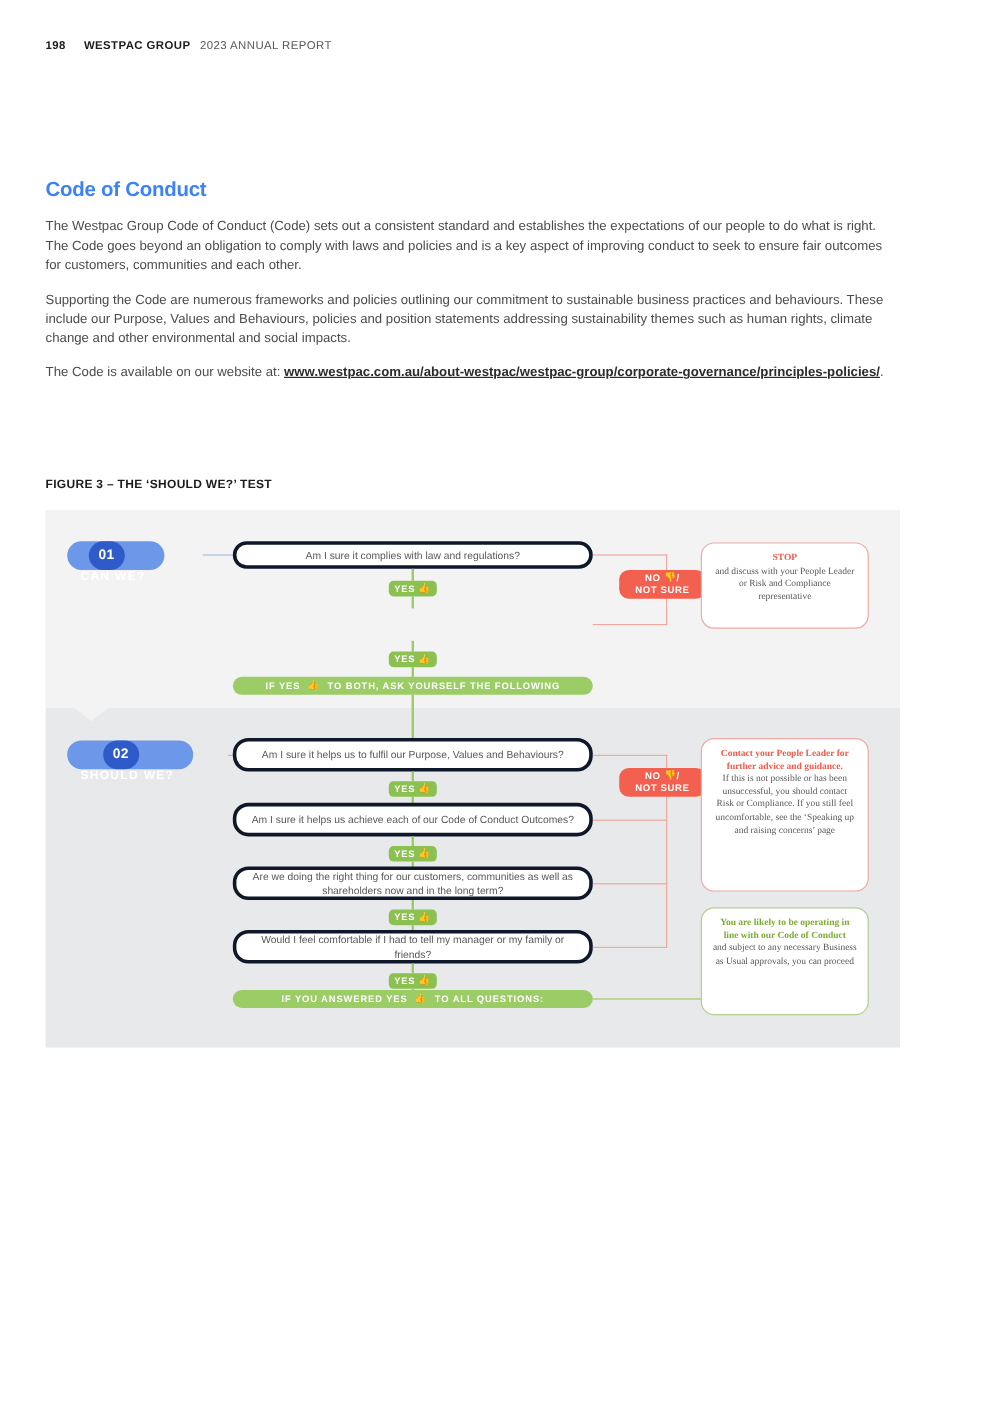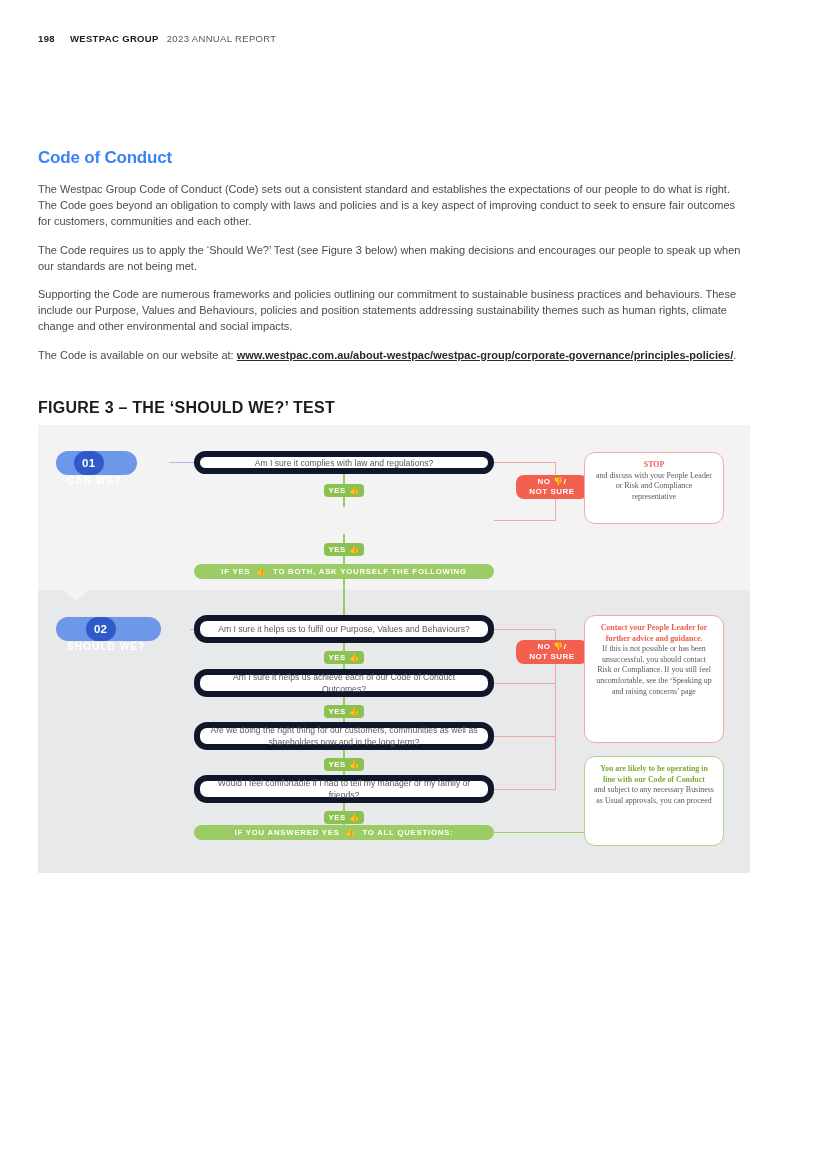--- a/index.html
+++ b/index.html
@@ -28,21 +28,21 @@
   p.para{
     margin:0 0 12px 0;font-size:11px;line-height:16.2px;color:#4b4b4d;
   }
   p.para:last-child{margin-bottom:0;}
   a.inline-link{
     color:#2b2b2b;font-weight:bold;text-decoration:underline;
     word-break:break-all;
   }
   .fig-caption{
     position:absolute;left:38px;top:399px;
-    font-size:16px;font-weight:bold;color:#1c1c1c;letter-spacing:.25px;
+    font-size:10px;font-weight:bold;color:#1c1c1c;letter-spacing:.25px;
   }
 
   
   .figure{
     position:absolute;left:38px;top:425px;width:712px;height:448px;
     background:#f1f1f2;overflow:hidden;
   }
   .band-top{position:absolute;left:0;top:0;width:100%;height:165px;background:#f3f3f4;}
   .band-bot{position:absolute;left:0;top:165px;width:100%;height:283px;background:#e8e9ea;}
   .notch{
@@ -63,21 +63,21 @@
     color:#fff;font-size:11.5px;font-weight:bold;
     display:flex;align-items:center;justify-content:center;
     letter-spacing:.3px;flex:0 0 auto;
   }
   .stage-label{
     color:#fff;font-size:10px;font-weight:bold;letter-spacing:1.1px;
     padding-left:11px;white-space:nowrap;
   }
 
   .qbox{
-    border:6px solid #0f172a;background:#fff;border-radius:13px;
+    border:3px solid #0f172a;background:#fff;border-radius:13px;
     display:flex;align-items:center;justify-content:center;
     text-align:center;font-size:8.6px;line-height:12px;color:#58585a;
     padding:3px 10px;
   }
 
   .yes-pill{
     background:#8cc152;border-radius:4px;color:#fff;
     font-size:7.8px;font-weight:bold;letter-spacing:.6px;
     display:flex;align-items:center;justify-content:center;gap:3px;
     height:13px;padding:0 7px;
@@ -118,21 +118,20 @@
 
 <div class="page-header">
   <span class="pg-num">198</span>
   <span class="brand">WESTPAC GROUP</span>
   <span class="rep">2023 ANNUAL REPORT</span>
 </div>
 
 <div class="content">
   <h1 class="section-title">Code of Conduct</h1>
   <p class="para">The Westpac Group Code of Conduct (Code) sets out a consistent standard and establishes the expectations of our people to do what is right. The Code goes beyond an obligation to comply with laws and policies and is a key aspect of improving conduct to seek to ensure fair outcomes for customers, communities and each other.</p>
-  <p class="para">The Code requires us to apply the ‘Should We?’ Test (see Figure 3 below) when making decisions and encourages our people to speak up when our standards are not being met.</p>
   <p class="para">Supporting the Code are numerous frameworks and policies outlining our commitment to sustainable business practices and behaviours. These include our Purpose, Values and Behaviours, policies and position statements addressing sustainability themes such as human rights, climate change and other environmental and social impacts.</p>
   <p class="para"><span>The Code is available on our website at: </span><a class="inline-link" href="#">www.westpac.com.au/about-westpac/westpac-group/corporate-governance/principles-policies/</a><span>.</span></p>
 </div>
 
 <div class="fig-caption">FIGURE 3 – THE ‘SHOULD WE?’ TEST</div>
 
 <div class="figure">
   <div class="band-top"></div>
   <div class="band-bot"></div>
   <div class="notch"></div>

